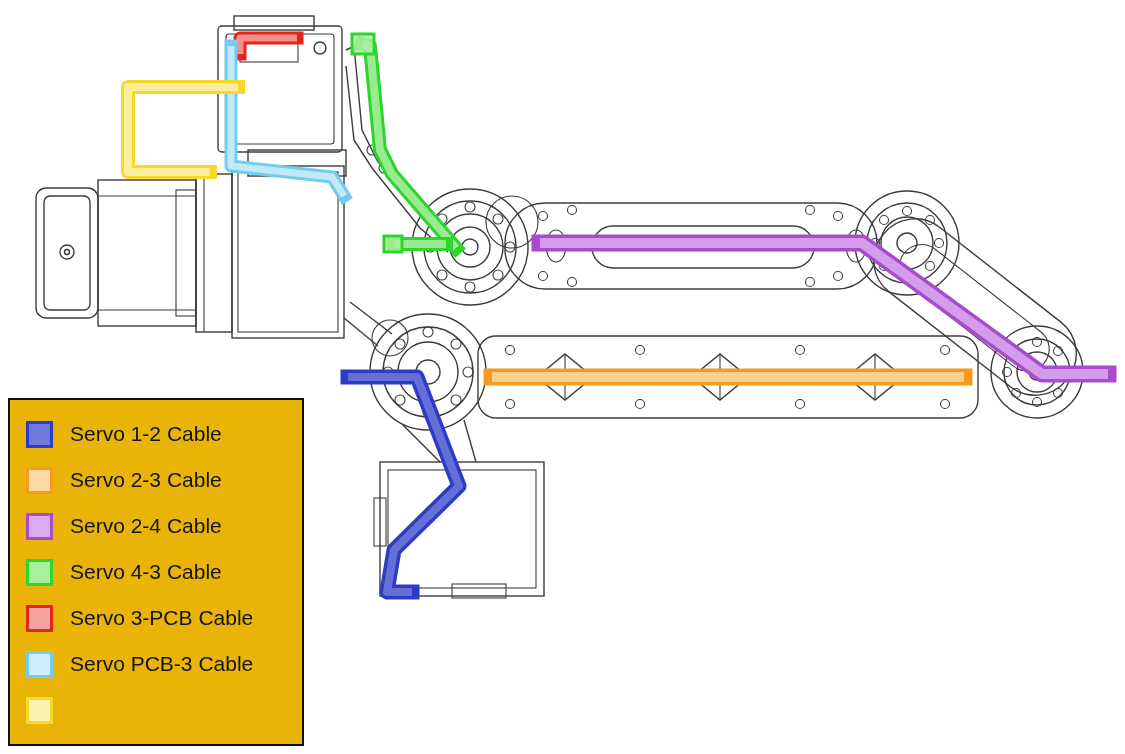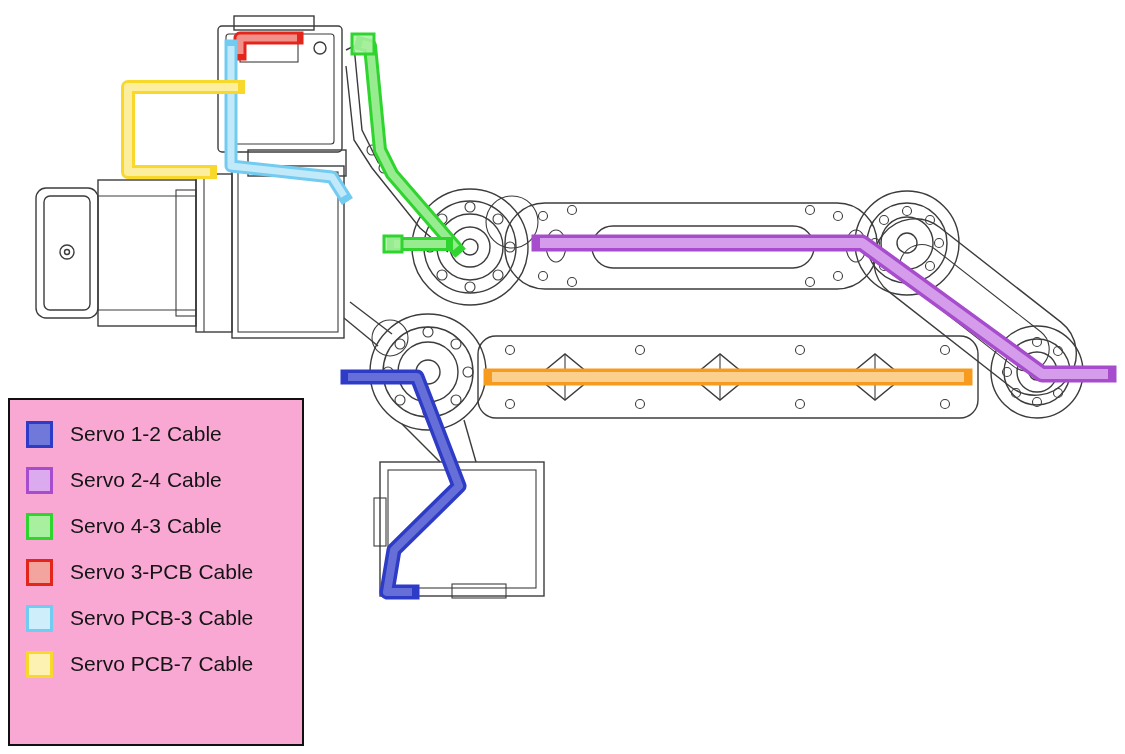--- a/index.html
+++ b/index.html
@@ -5,21 +5,21 @@
   html,body{margin:0;padding:0;background:#ffffff;}
   .stage{position:relative;width:1125px;height:754px;background:#fff;
          font-family:"Liberation Sans",sans-serif;overflow:hidden;}
   svg.scene{position:absolute;left:0;top:0;}
   .drawing{stroke:#3c3c3c;stroke-width:1.4;fill:none;}
   .drawing .thin{stroke-width:1.1;}
   .cable-outer{fill:none;stroke-linejoin:round;stroke-linecap:square;}
   .cable-inner{fill:none;stroke-linejoin:round;stroke-linecap:butt;opacity:.85;}
   .knob{stroke-width:3;fill-opacity:.85;}
   .legend{position:absolute;left:8px;top:398px;width:296px;height:348px;
-          border:2.5px solid #101010;background:#f9a8d4;box-sizing:border-box;
+          border:2.5px solid #101010;background:#eab308;box-sizing:border-box;
           padding:11px 0 0 16px;}
   .legend-row{display:flex;align-items:center;gap:17px;height:46px;}
   .legend-label{font-size:21px;color:#141414;white-space:nowrap;}
 </style>
 </head>
 <body>
 
 <div class="stage">
 
   <svg class="scene" width="1125" height="754" viewBox="0 0 1125 754">
@@ -230,20 +230,26 @@
 
   <div class="legend">
 
     <div class="legend-row">
       <svg width="27" height="27">
         <rect x="1.5" y="1.5" width="24" height="24" stroke-width="3" fill="#7079d9" stroke="#2e3bc7"></rect>
       </svg>
       <span class="legend-label">Servo 1-2 Cable</span>
     </div>
 
+    <div class="legend-row">
+      <svg width="27" height="27">
+        <rect x="1.5" y="1.5" width="24" height="24" stroke-width="3" fill="#fbd9a3" stroke="#f79b1f"></rect>
+      </svg>
+      <span class="legend-label">Servo 2-3 Cable</span>
+    </div>
 
     <div class="legend-row">
       <svg width="27" height="27">
         <rect x="1.5" y="1.5" width="24" height="24" stroke-width="3" fill="#dcaaee" stroke="#a64ccc"></rect>
       </svg>
       <span class="legend-label">Servo 2-4 Cable</span>
     </div>
 
     <div class="legend-row">
       <svg width="27" height="27">
@@ -263,17 +269,16 @@
       <svg width="27" height="27">
         <rect x="1.5" y="1.5" width="24" height="24" stroke-width="3" fill="#cfeefb" stroke="#72cbf1"></rect>
       </svg>
       <span class="legend-label">Servo PCB-3 Cable</span>
     </div>
 
     <div class="legend-row">
       <svg width="27" height="27">
         <rect x="1.5" y="1.5" width="24" height="24" stroke-width="3" fill="#fdf2b2" stroke="#f8d82b"></rect>
       </svg>
-      <span class="legend-label">Servo PCB-7 Cable</span>
     </div>
 
   </div>
 </div>
 
 </body></html>

